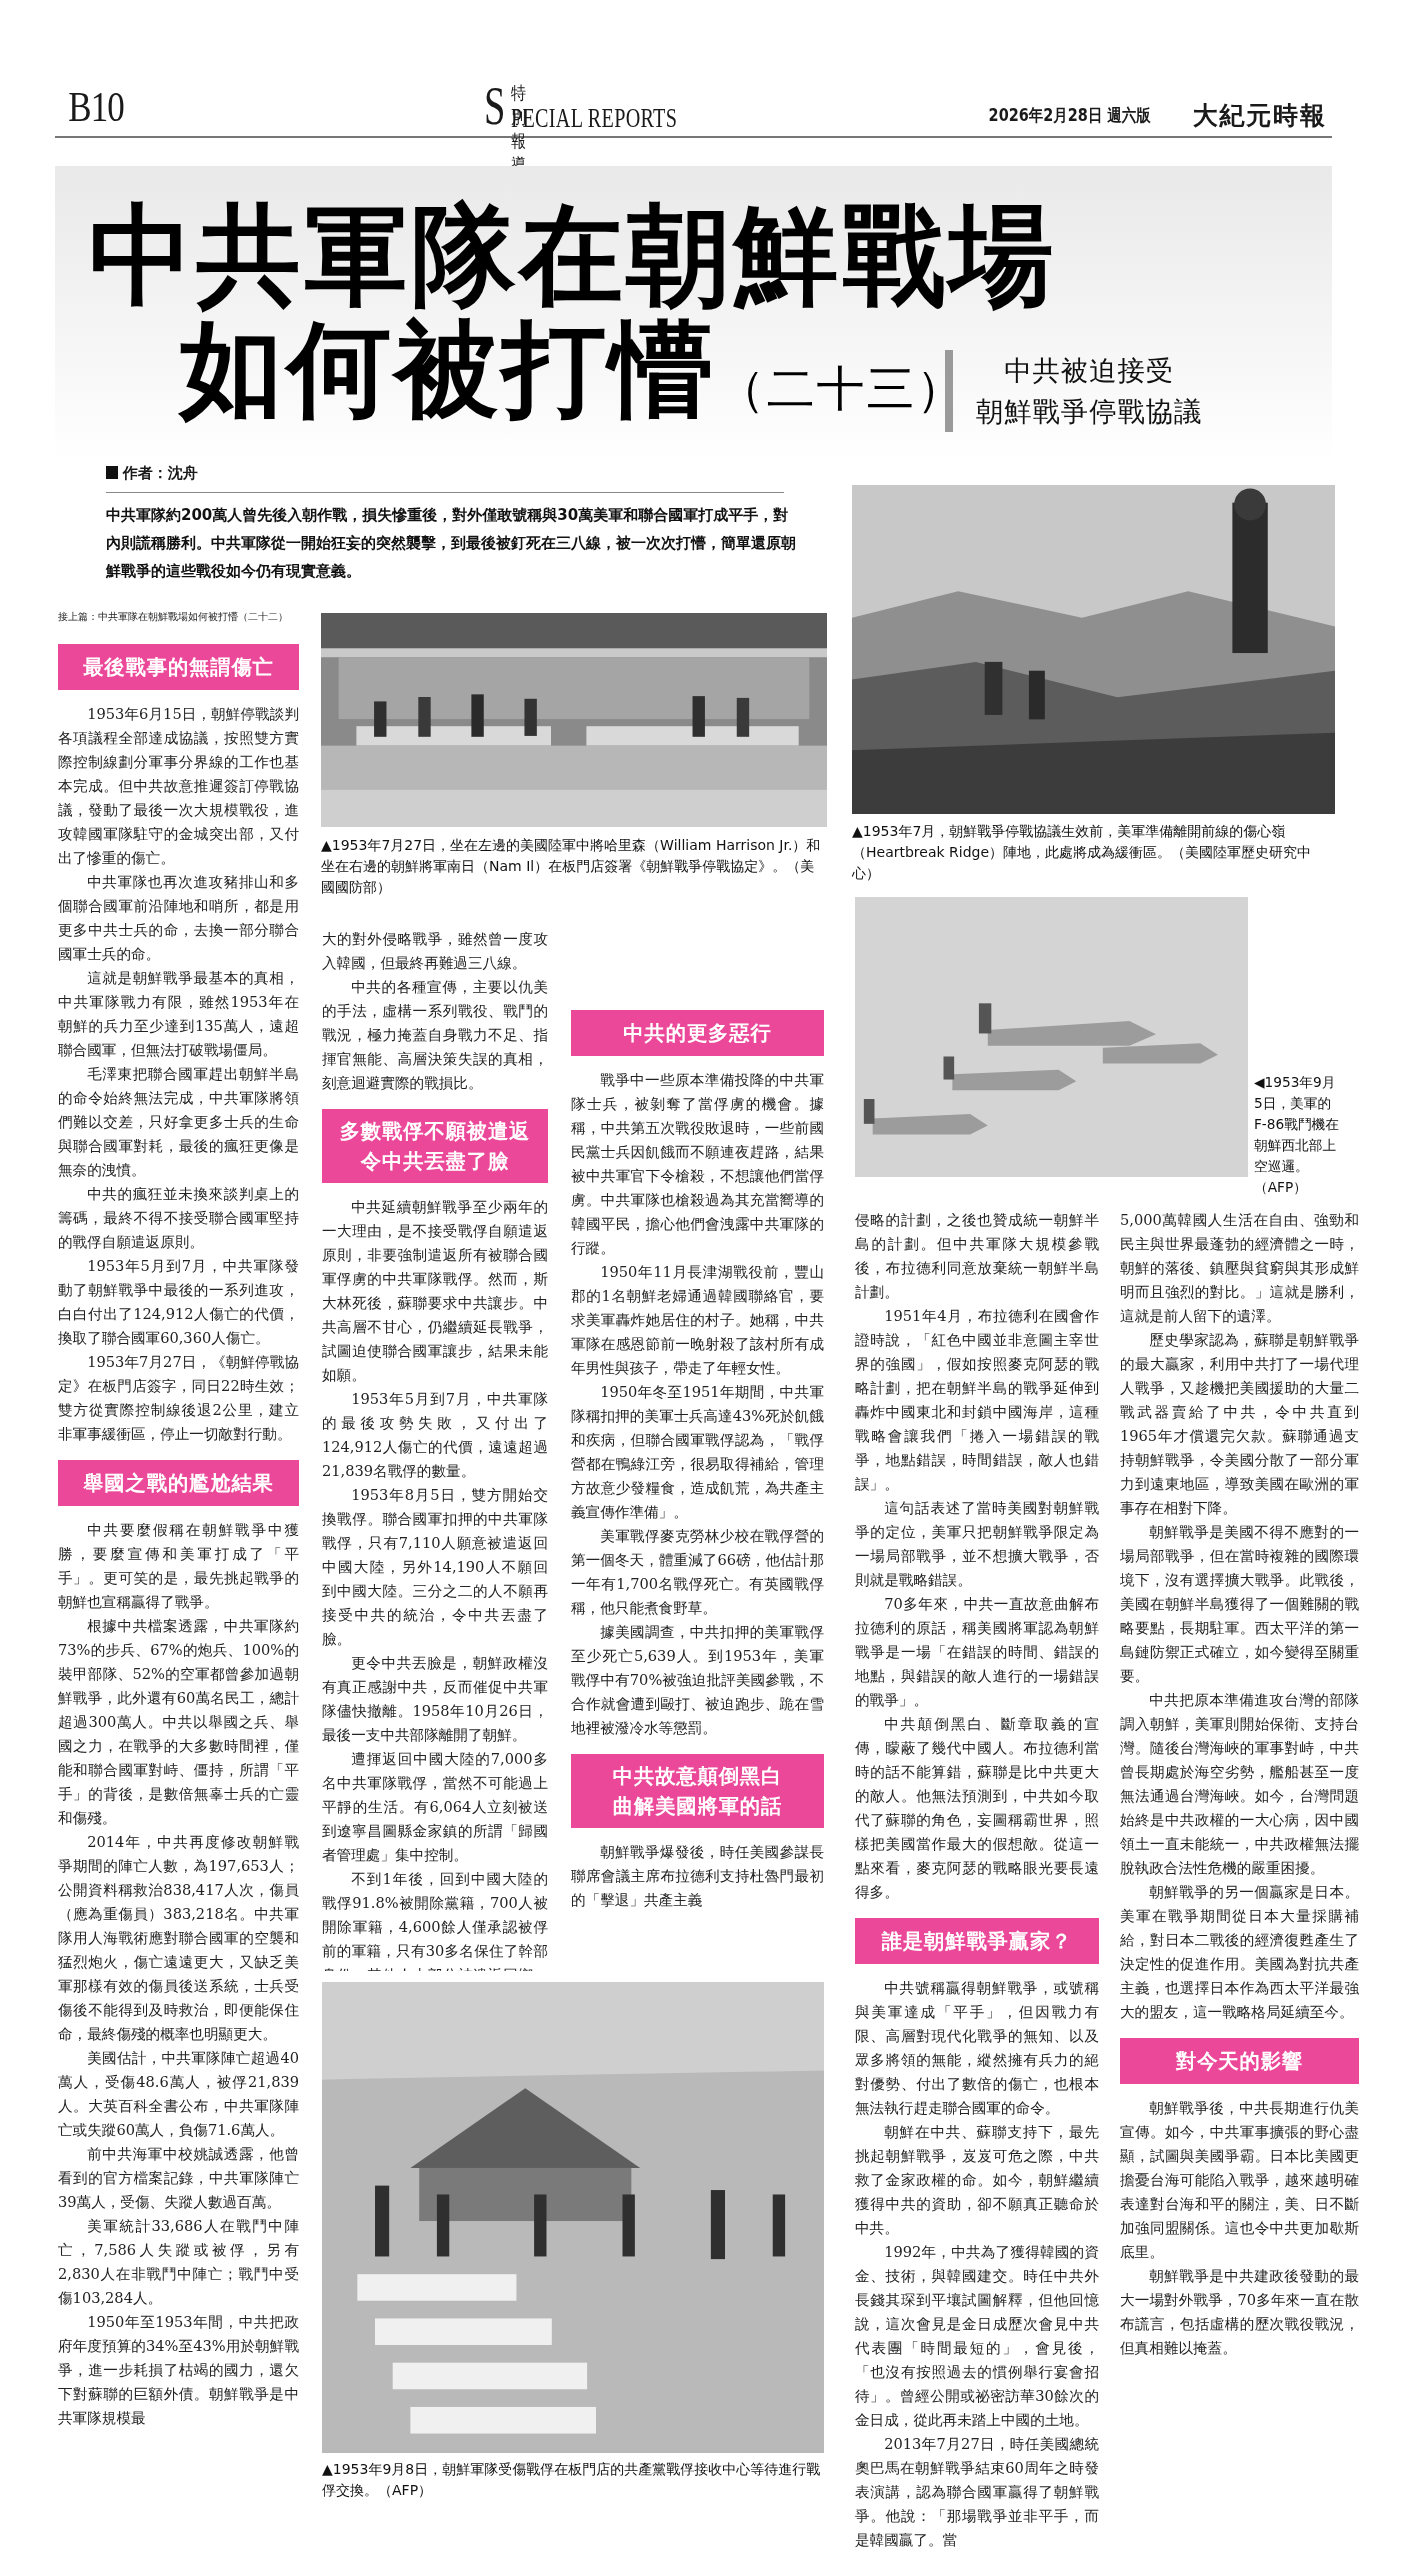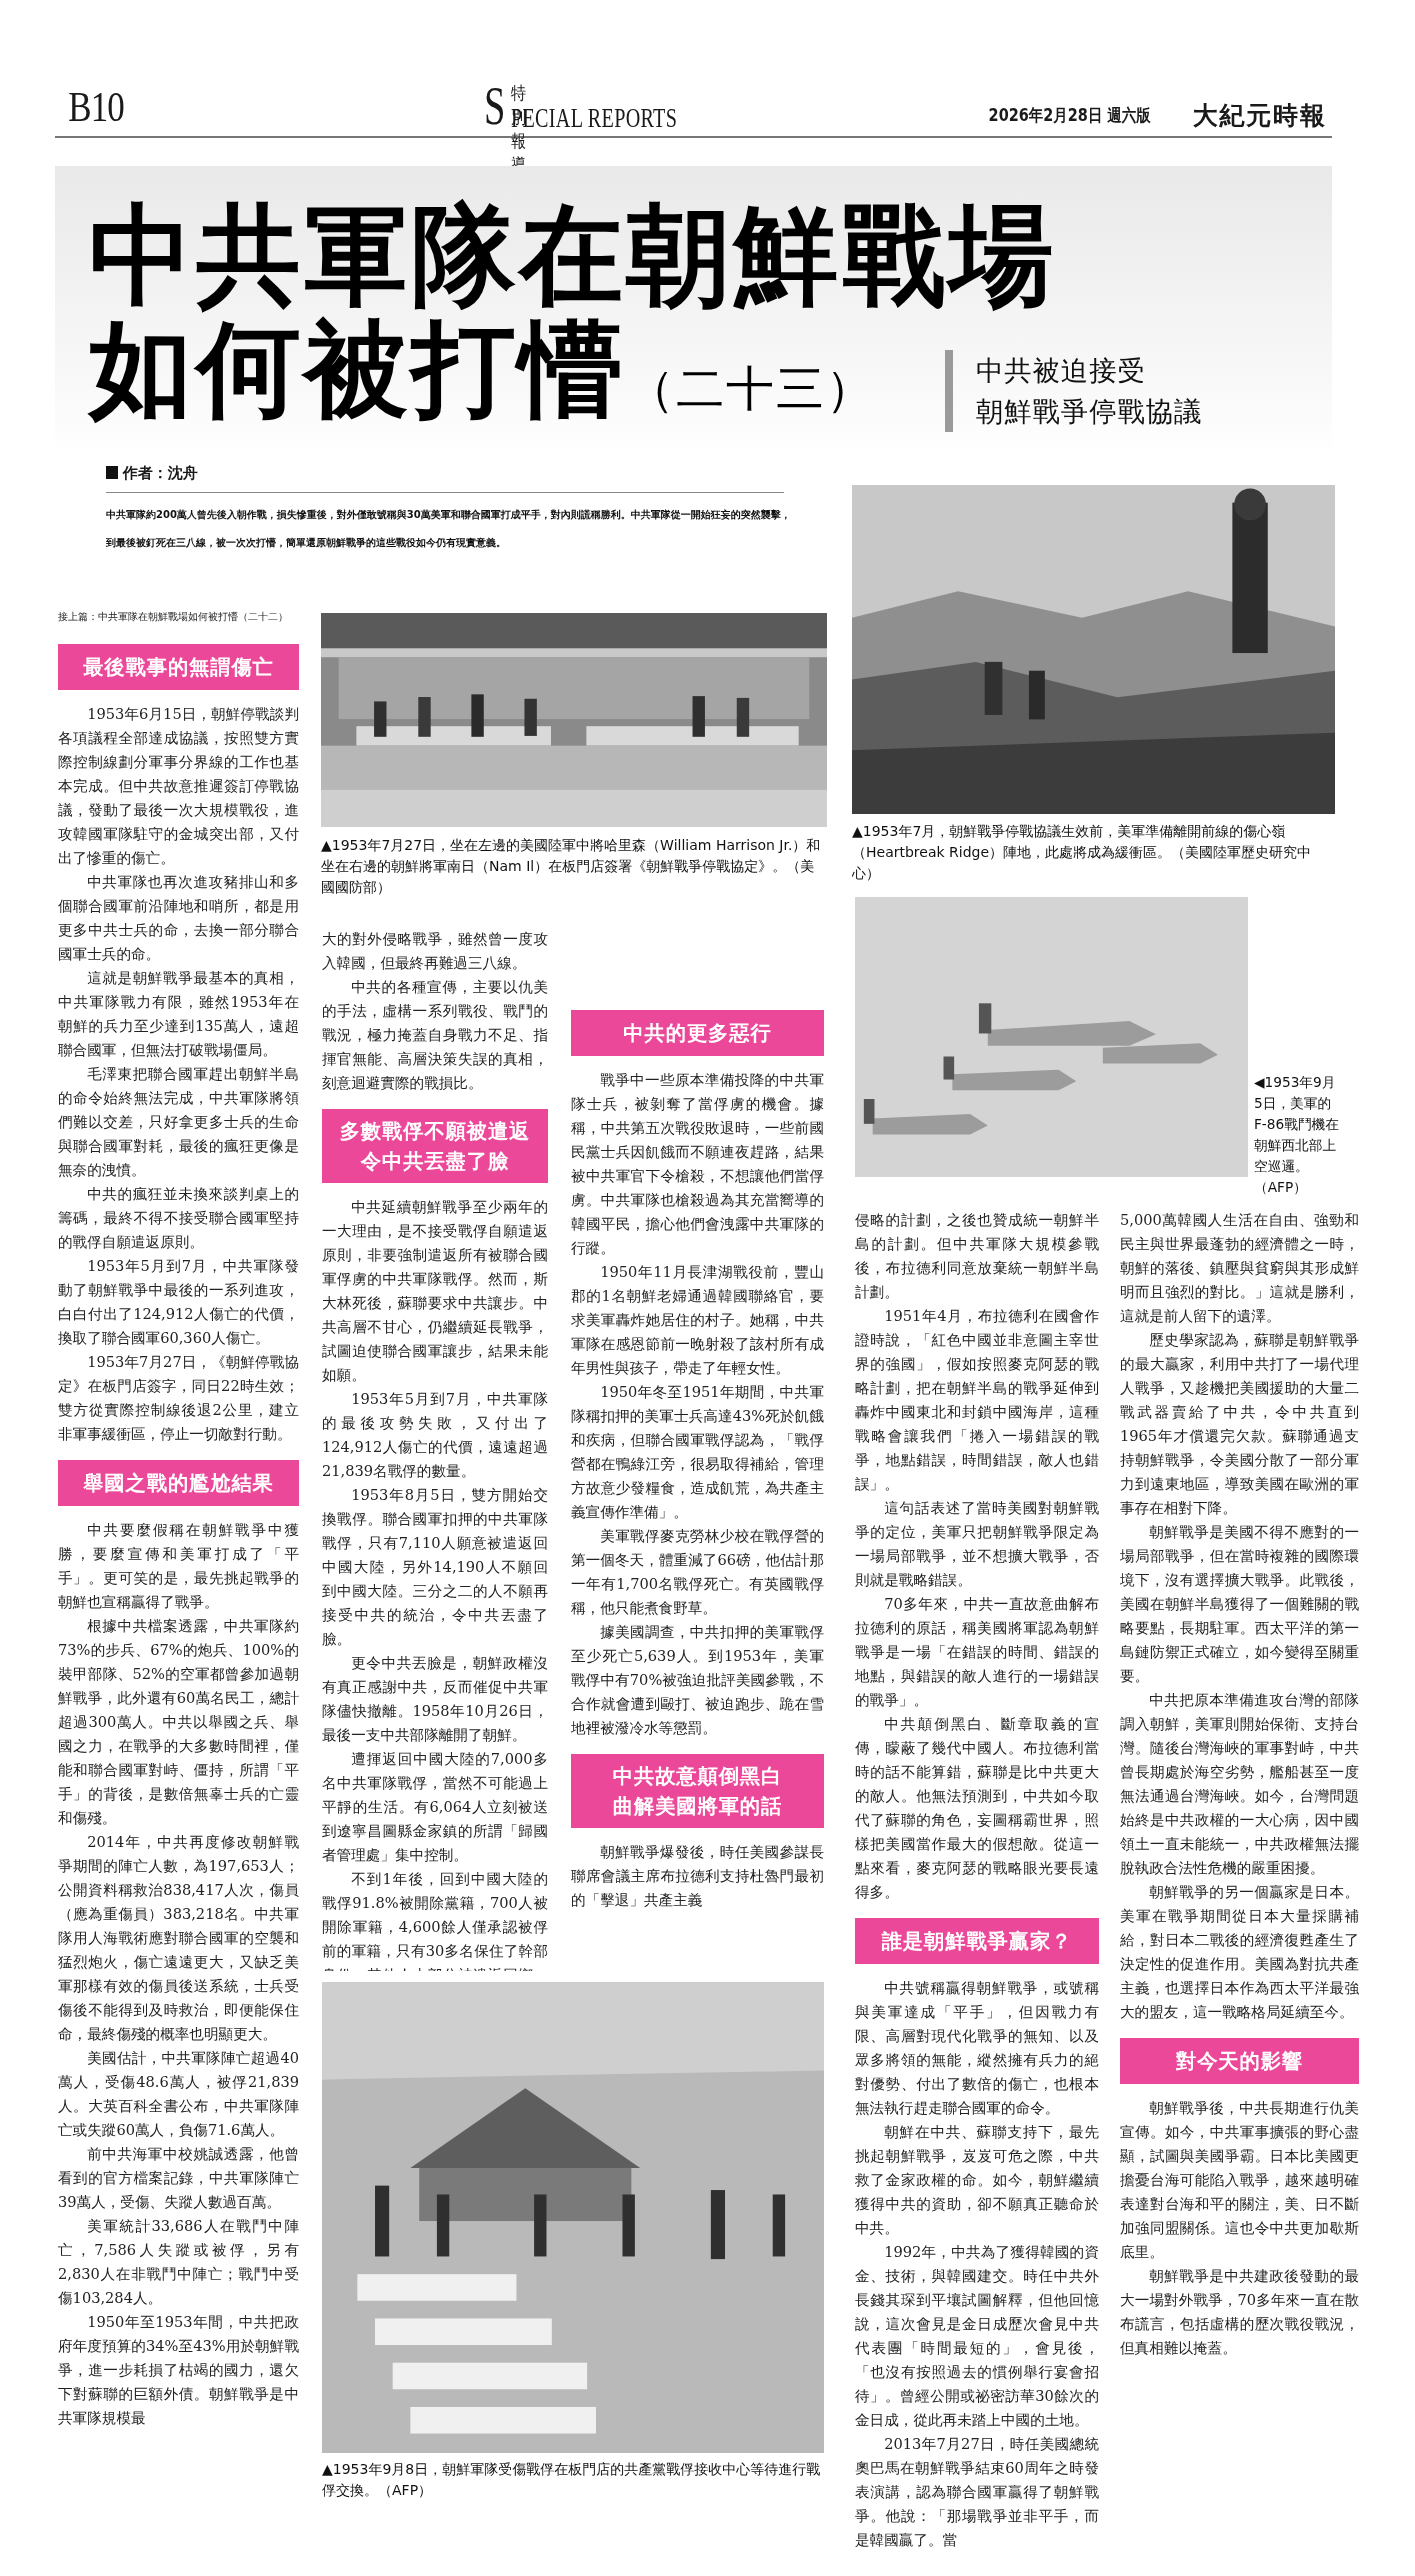--- a/index.html
+++ b/index.html
@@ -11,30 +11,30 @@
   .page-no { position: absolute; left: 13.3px; top: 7px; font-family: "Liberation Serif", serif; font-size: 35px; letter-spacing: -0.9px; transform: scaleY(1.2); }
   .section-brand { position: absolute; left: 429px; top: -1.8px; height: 53px; }
   .section-brand .big-s { position: absolute; left: 0; top: 0; font-family: "Liberation Serif", serif; font-size: 55px; line-height: 53px; transform: scaleX(0.7); transform-origin: left; }
   .section-brand .zh { position: absolute; left: 26.5px; top: 1.8px; font-family: "DejaVu Sans", sans-serif; font-size: 17.7px; letter-spacing: 0.9px; transform: scaleX(0.85); transform-origin: left; }
   .section-brand .en { position: absolute; left: 26.5px; top: 23px; font-family: "Liberation Serif", serif; font-size: 28px; white-space: nowrap; transform: scaleX(0.72); transform-origin: left; letter-spacing: 0.4px; }
   .dateline { position: absolute; right: 181px; top: 23px; font-family: "DejaVu Sans", sans-serif; font-weight: bold; font-size: 17px; transform: scaleX(0.85); transform-origin: right; white-space: nowrap; }
   .paper-name { position: absolute; right: 5.3px; top: 17.7px; font-family: "DejaVu Serif", serif; font-weight: bold; font-size: 25px; letter-spacing: 1.8px; white-space: nowrap; }
 
   
   .title-band { position: absolute; left: 55px; top: 166px; width: 1277px; height: 292px;
-    background: linear-gradient(#e9e9e9, #fafafa 80%, #fff); }
+    background: linear-gradient(#e9e9e9, #fafafa 80%, #fff); text-align: center; }
   .headline { position: absolute; left: 34px; top: 26.5px; font-family: "DejaVu Serif", serif; font-weight: bold; color: #000; }
   .headline .l1 { display: block; font-size: 104px; line-height: 117px; letter-spacing: 3.5px; transform: scaleY(1.05); transform-origin: top left; }
   .headline .l2 { display: block; font-size: 104px; line-height: 117px; letter-spacing: 3.5px; white-space: nowrap; }
   .headline .episode { font-size: 48px; font-weight: normal; letter-spacing: 1.8px; }
   .subhead { position: absolute; left: 890px; top: 184px; border-left: 8px solid #9a9a9a; padding-left: 23px; font-family: "DejaVu Sans", sans-serif; font-size: 27.4px; line-height: 41px; letter-spacing: 0.9px; color: #111; }
 
   .byline { position: absolute; left: 106px; top: 464px; width: 678px; font-family: "DejaVu Sans", sans-serif; font-size: 15px; font-weight: bold; padding-bottom: 8.8px; border-bottom: 1.8px solid #888; }
   .byline .sq { display: inline-block; width: 11.5px; height: 13.3px; background: #111; margin-right: 5.3px; vertical-align: -0.9px; }
-  .lede { position: absolute; left: 106px; top: 501px; width: 690px; font-family: "DejaVu Sans", sans-serif; font-weight: bold; font-size: 10px; line-height: 28px; color: #111; }
+  .lede { position: absolute; left: 106px; top: 501px; width: 690px; font-family: "DejaVu Sans", sans-serif; font-weight: bold; font-size: 15px; line-height: 28px; color: #111; }
 
   
   .photo { position: absolute; background: #888; overflow: hidden; }
   .photo svg { display: block; width: 100%; height: 100%; }
   .caption { position: absolute; font-family: "DejaVu Sans", sans-serif; font-size: 14px; line-height: 21px; color: #111; }
 
   
   .col { position: absolute; font-size: 14.6px; line-height: 24px; text-align: justify; color: #222; }
   .col p { text-indent: 2em; }
   .col p.noindent { text-indent: 0; }

